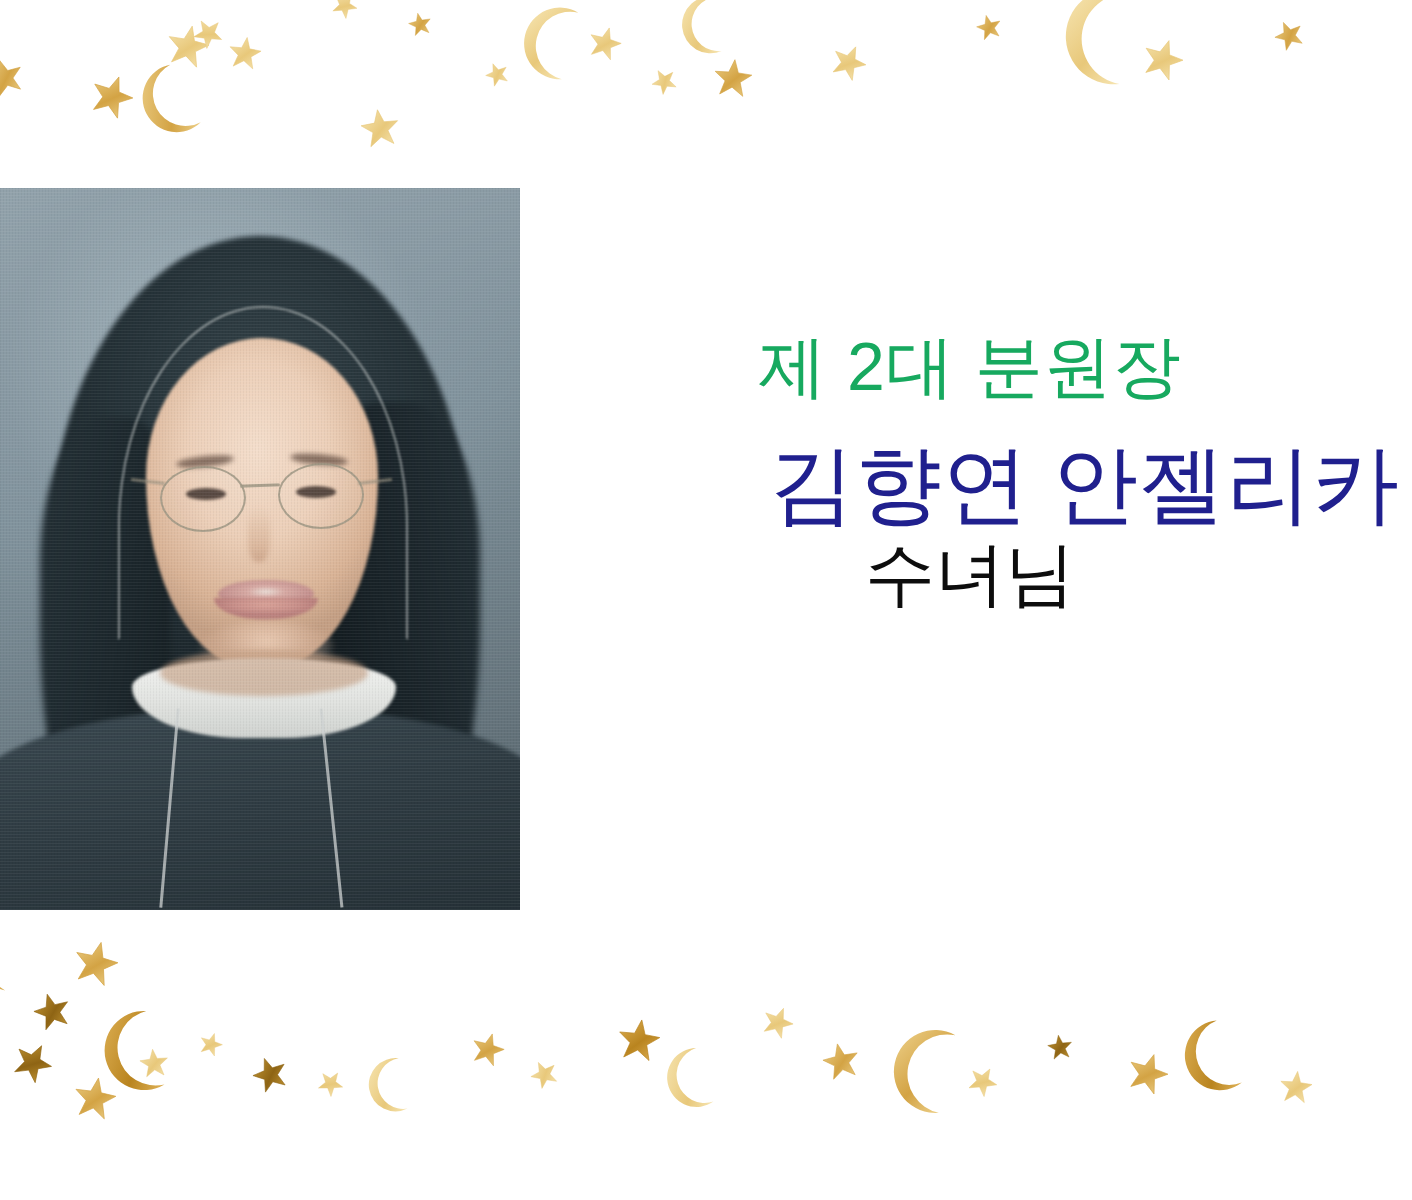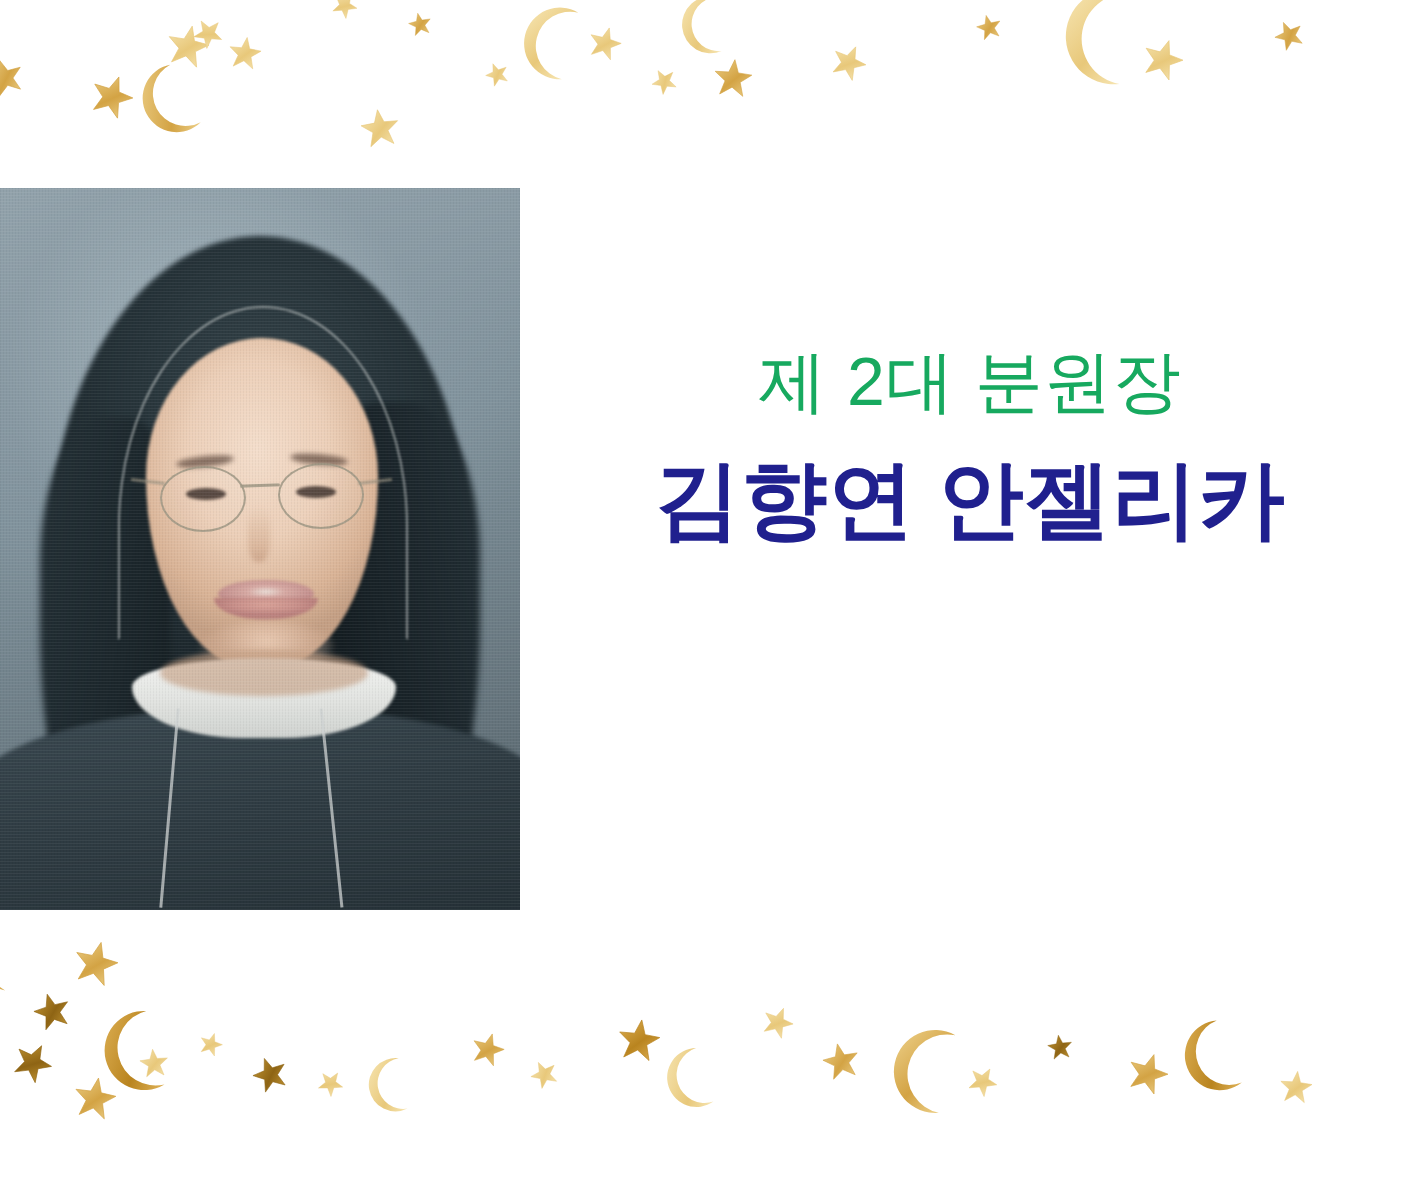--- a/index.html
+++ b/index.html
@@ -223,30 +223,31 @@
     width: 860px;
     text-align: center;
   }
   #role-title {
     font-family: "Liberation Sans", sans-serif;
     font-size: 68px;
     line-height: 1.06;
     letter-spacing: 1px;
     font-weight: 400;
     color: #17a95f;
-    margin: 15px;
+    margin: 0;
   }
   #person-name {
     font-family: "Liberation Serif", serif;
     font-size: 86px;
     line-height: 1.06;
-    font-weight: 700;
+    font-weight: 400;
     letter-spacing: 1px;
     color: #20208e;
     margin: 38px 0 0 0;
+    text-align: right;
   }
   #honorific {
     font-family: "Liberation Serif", serif;
     font-size: 70px;
     line-height: 1.08;
     font-weight: 400;
     color: #0d0d0d;
     margin: 6px 0 0 0;
   }
   #term-dates {
@@ -543,20 +544,21 @@
     <div class="collar"></div>
     <div class="collar-inner"></div>
     <div class="chain l"></div>
     <div class="chain r"></div>
     <div class="grain"></div>
   </div>
 
   <div id="text-block">
     <p id="role-title">제 2대 분원장</p>
     <p id="person-name">김향연 안젤리카</p>
+    <p id="honorific">수녀님</p>
   </div>
 
   <div class="deco-layer" id="deco-bottom">
       <div class="shape" style="left: 72.9202px; top: 10px; width: 46px; height: 46px; transform: rotate(14deg);">
         <svg viewBox="0 0 100 100">
           <defs>
             <linearGradient id="g22" x1="0" y1="0" x2="1" y2="1">
               <stop offset="0%" stop-color="#edd089"></stop>
               <stop offset="55%" stop-color="#d3a344"></stop>
               <stop offset="100%" stop-color="#edd089"></stop>

